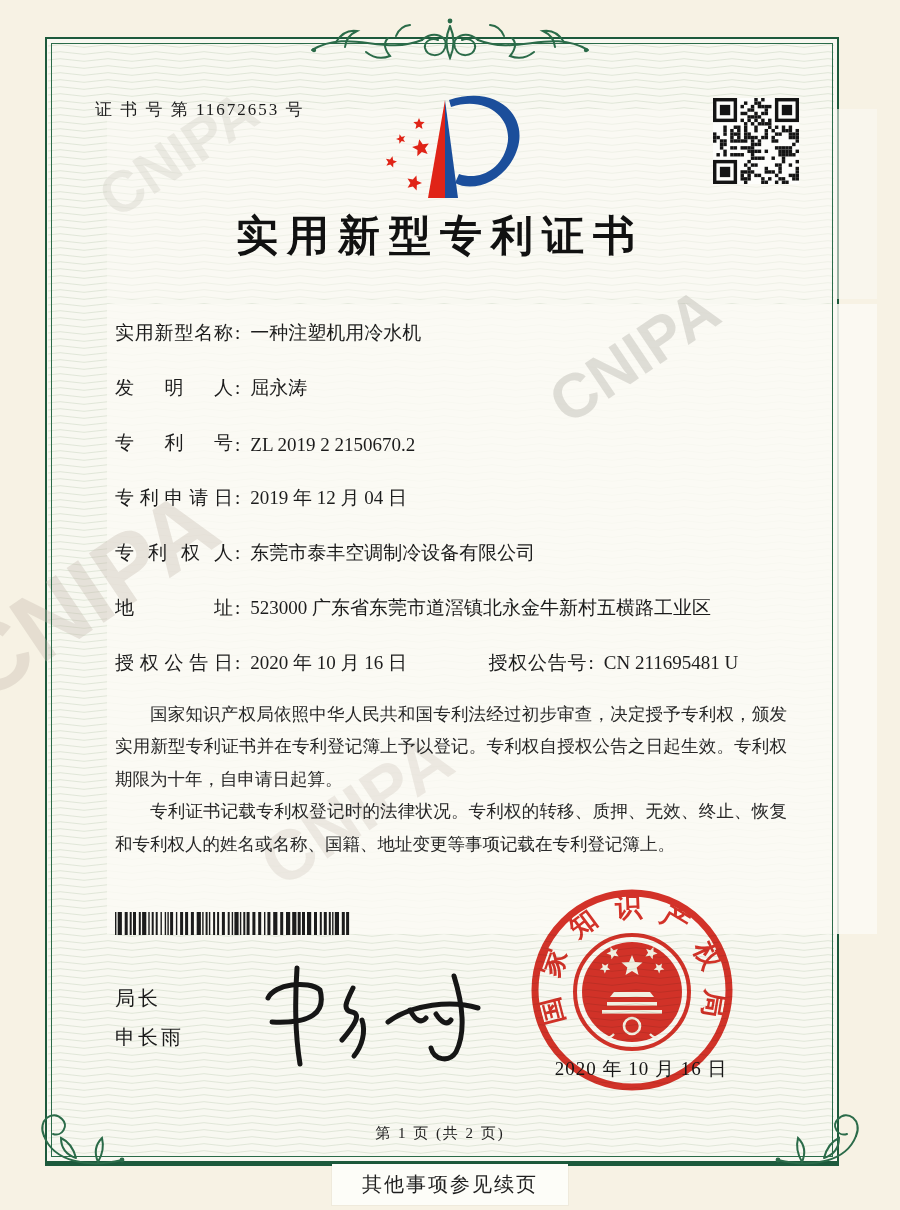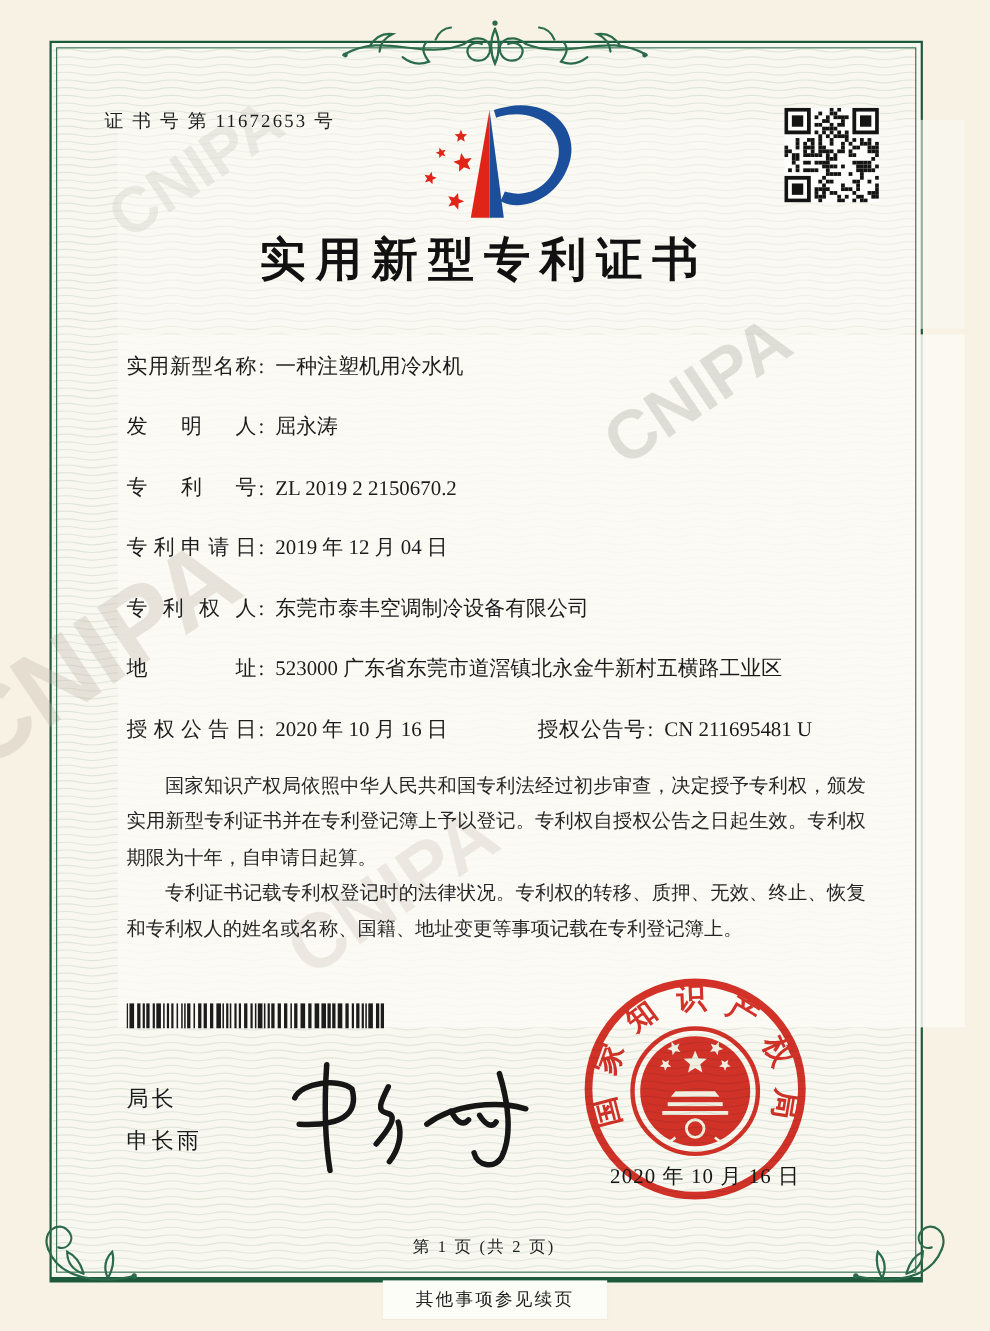--- a/index.html
+++ b/index.html
@@ -42,21 +42,21 @@
   .colon{margin:0 10px 0 2px;}
   .row2-lbl{display:inline-block;width:98px;text-align:justify;text-align-last:justify;vertical-align:bottom;}
   .paras{left:115px;top:698px;width:672px;font-size:17.5px;line-height:1.85;color:#272727;text-align:justify;}
   .paras p{margin:0;text-indent:2em;}
   .officer{left:115px;font-family:"Liberation Sans","DejaVu Sans",sans-serif;
            font-size:20px;font-weight:500;color:#1b1b1b;letter-spacing:3px;}
   .seal-date{left:543px;top:1056px;width:196px;text-align:center;font-size:19px;color:#161616;
              letter-spacing:1px;z-index:4;}
   .page-num{left:45px;top:1124px;width:790px;text-align:center;font-size:15px;letter-spacing:2px;color:#222;}
   .note-box{left:50%;top:1164px;transform:translateX(-50%);background:#fdfdf8;
-            padding:7px 30px;font-size:16px;letter-spacing:2px;color:#1e1e1e;z-index:2;
+            padding:7px 30px;font-size:20px;letter-spacing:2px;color:#1e1e1e;z-index:2;
             box-shadow:0 0 0 1px rgba(0,0,0,0.03);}
   .seal-svg{left:526px;top:884px;z-index:3;mix-blend-mode:multiply;opacity:0.95;}
   .sig-svg{left:250px;top:962px;z-index:2;}
   .logo-svg{left:355px;top:86px;z-index:2;}
   .qr-svg{left:713px;top:98px;z-index:2;}
   .bar-svg{left:115px;top:912px;z-index:2;}
   .orn{z-index:4;}
 </style>
 </head>
 <body>

